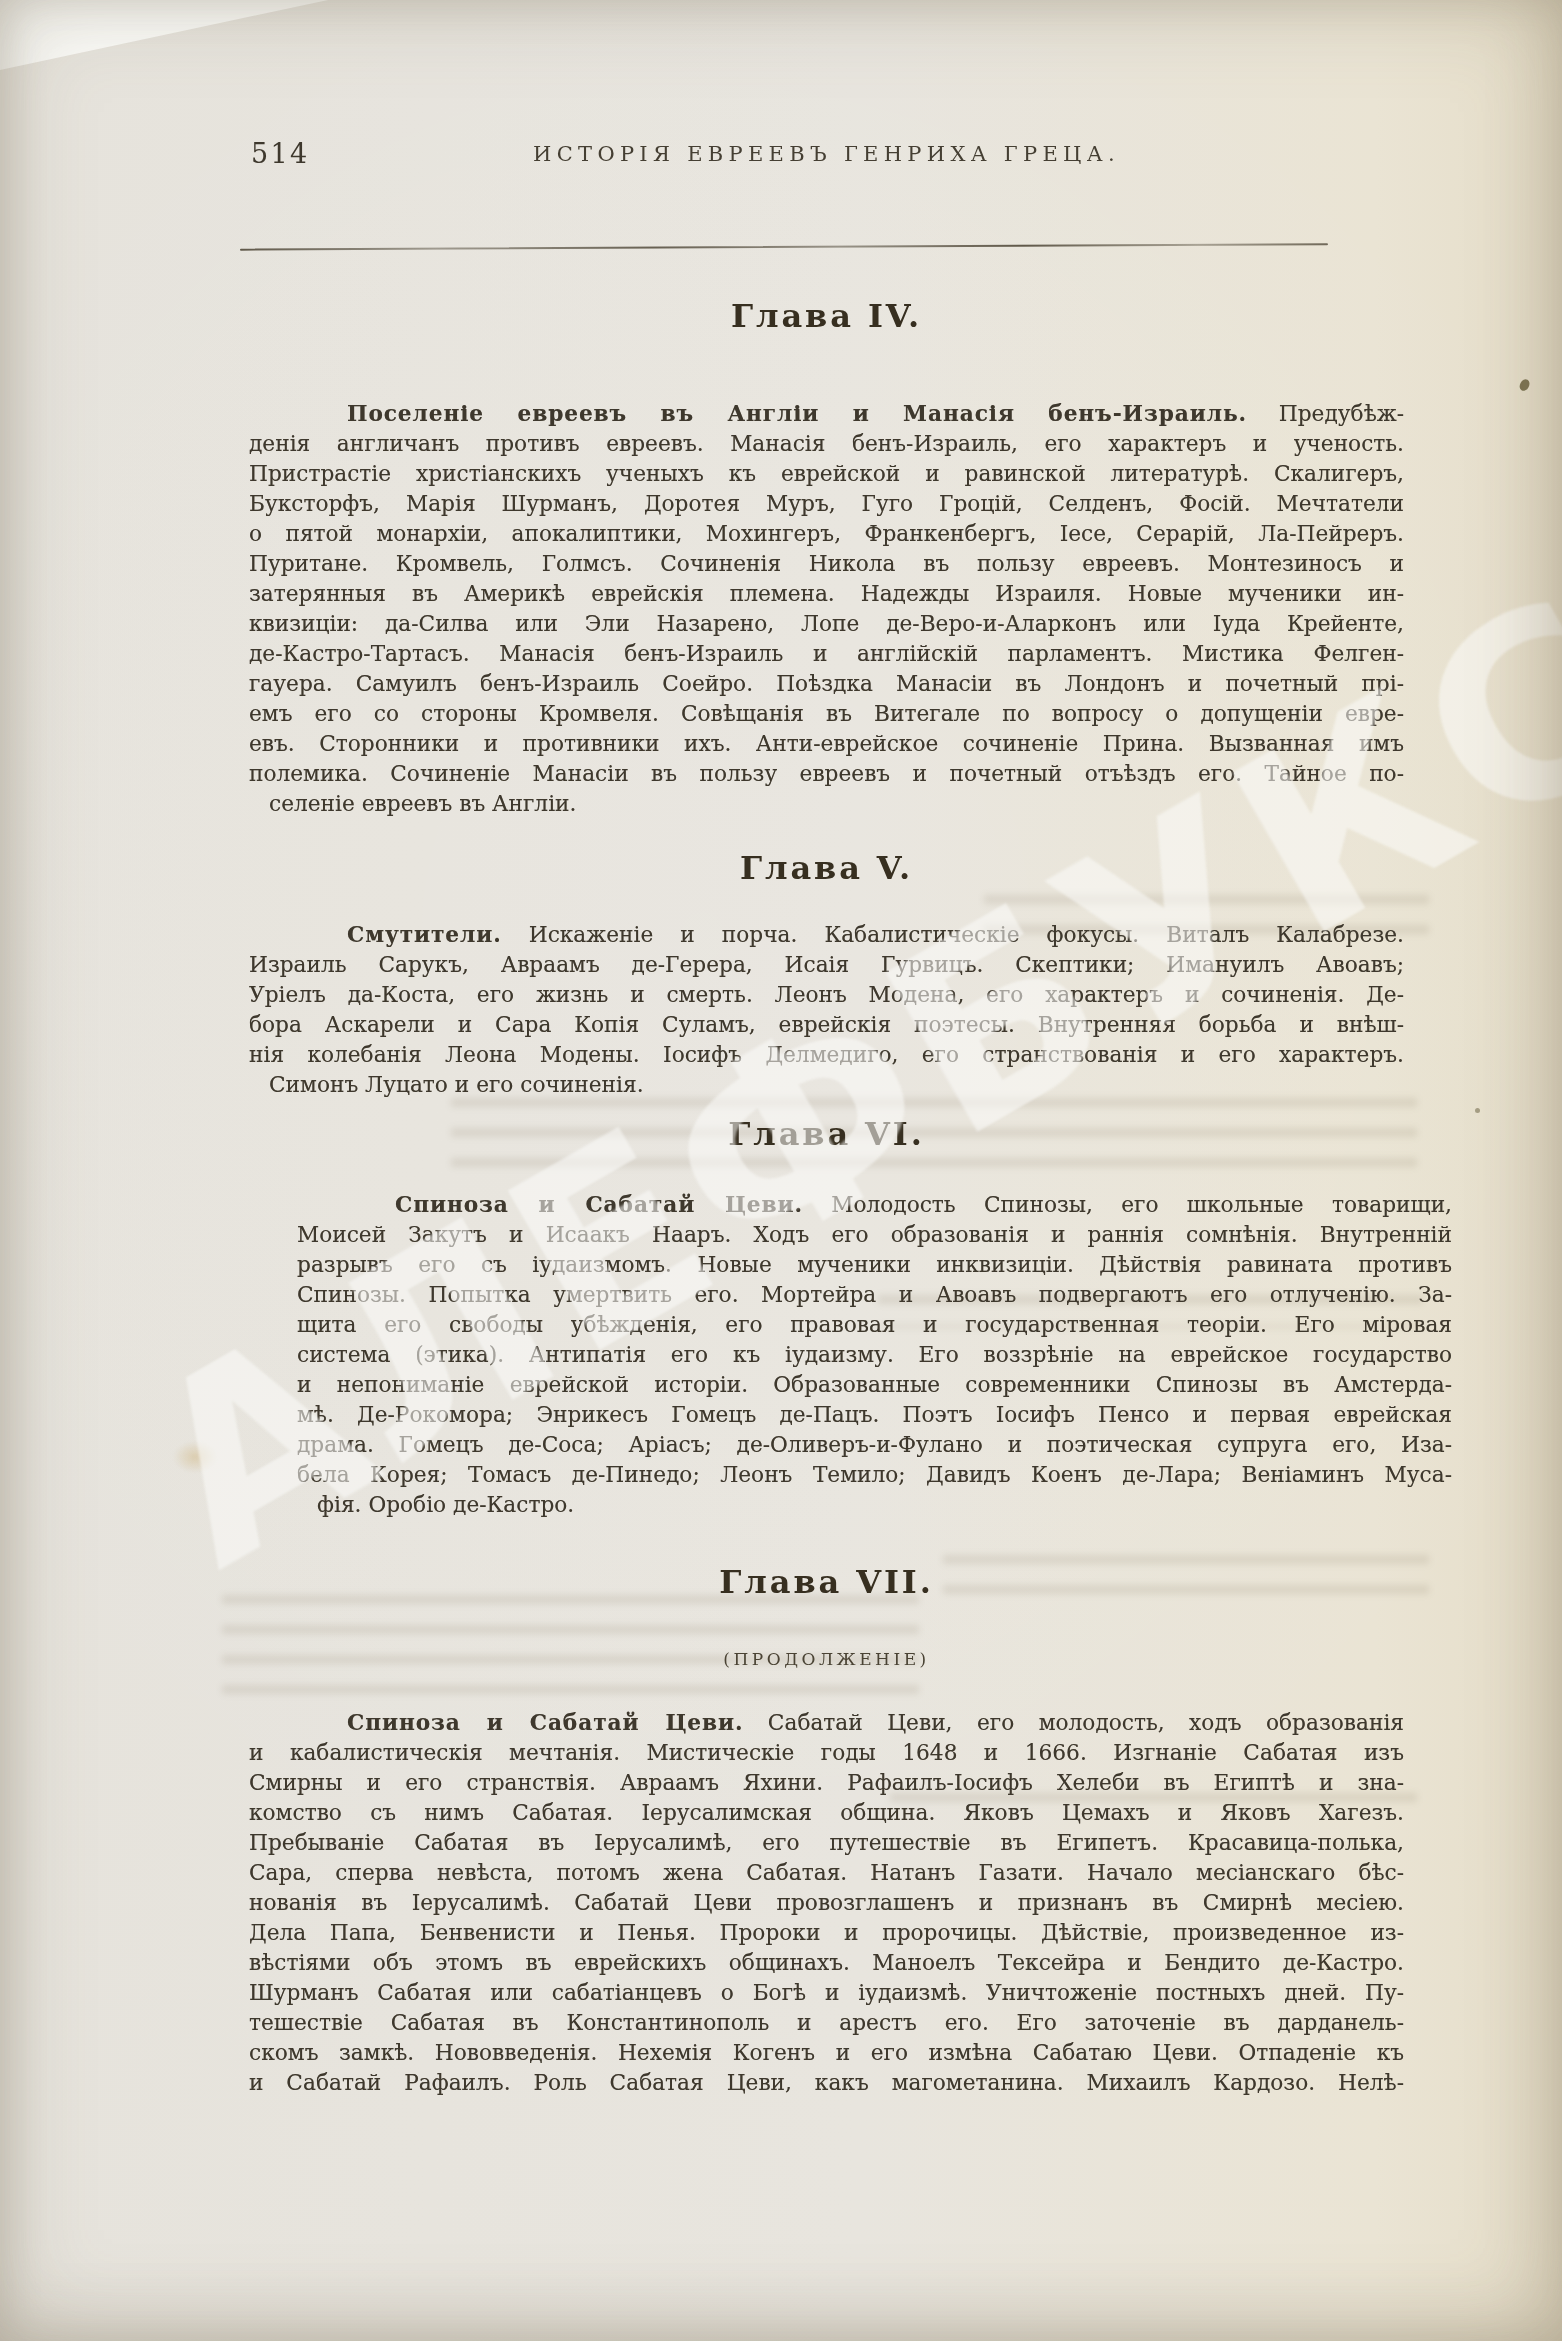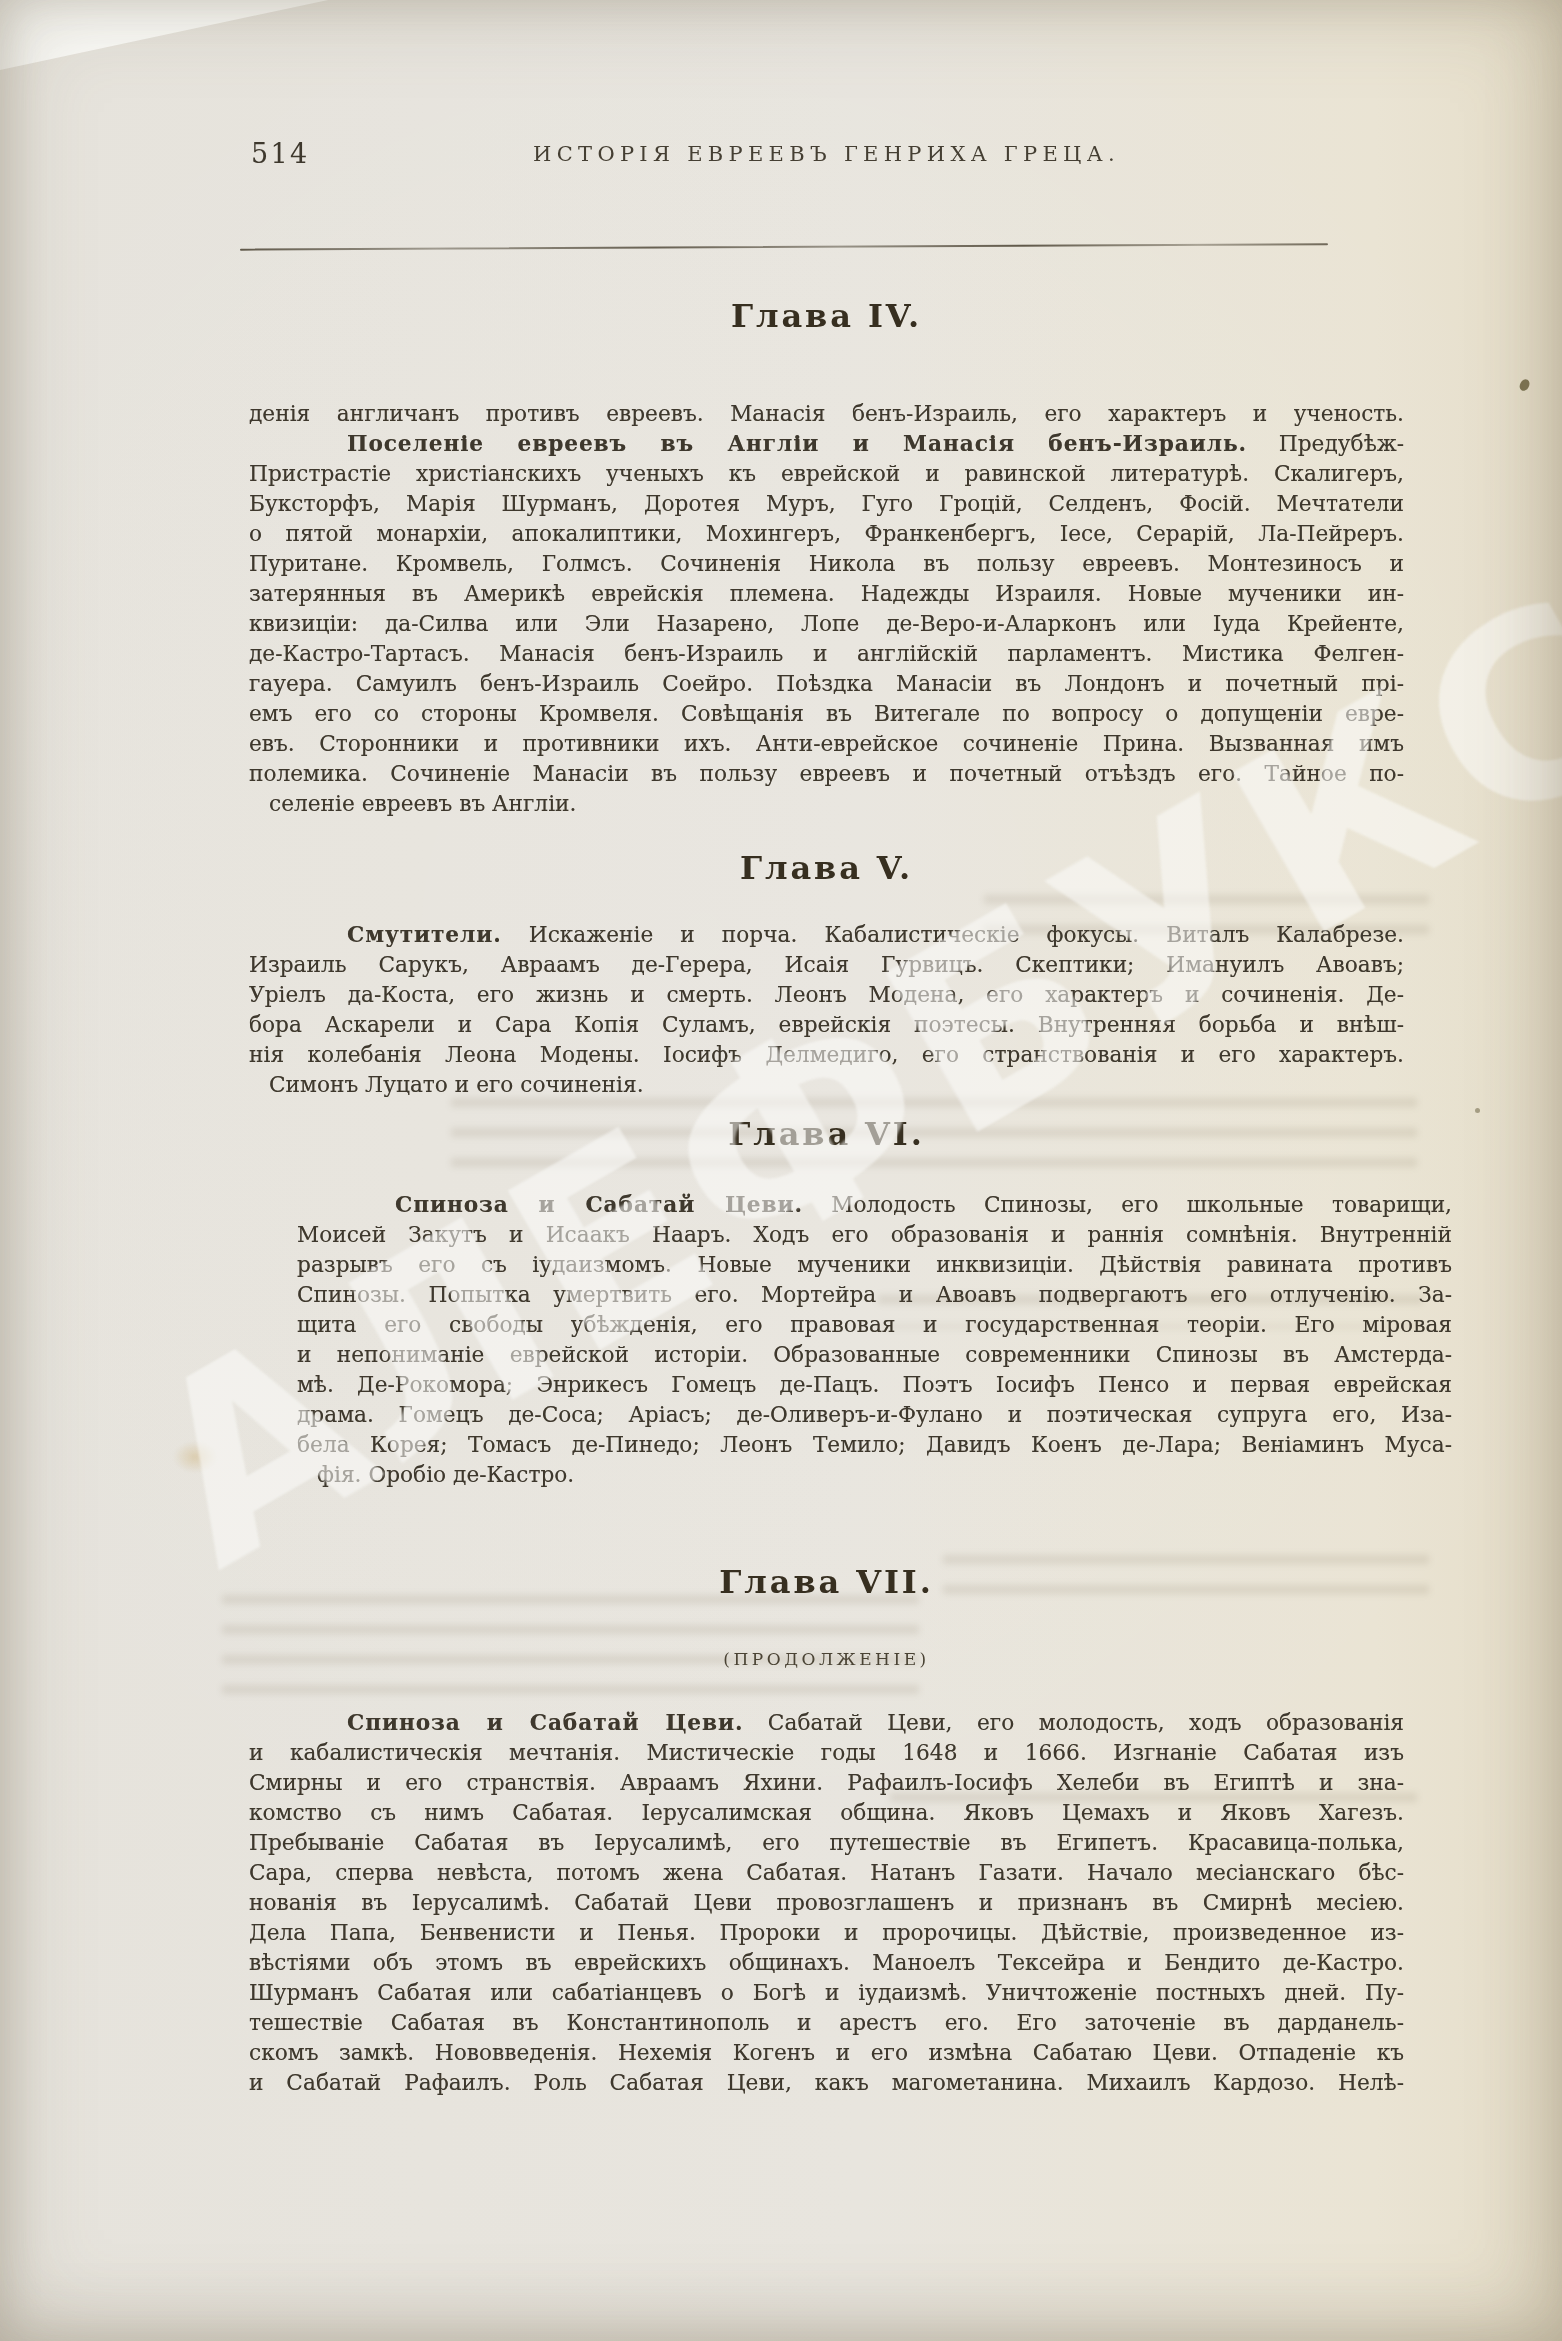--- a/index.html
+++ b/index.html
@@ -107,22 +107,22 @@
   <div class="bleed" style="left:943px;top:1555px;width:486px;height:54px;"></div>
   <div class="bleed" style="left:222px;top:1595px;width:697px;height:116px;"></div>
   <div class="bleed" style="left:890px;top:1793px;width:527px;height:30px;"></div>
 
   <div class="pagenum">514</div>
   <div class="runhead">ИСТОРІЯ ЕВРЕЕВЪ ГЕНРИХА ГРЕЦА.</div>
   <div class="head-rule"></div>
 
   <div class="chap" style="top:296px;">Глава IV.</div>
   <div class="para" style="top:399px;">
+    <div class="line first"><span class="lead">Поселеніе евреевъ въ Англіи и Манасія бенъ-Израиль.</span> <span>Предубѣж-</span></div>
     <div class="line">денія англичанъ противъ евреевъ.  Манасія  бенъ-Израиль, его характеръ и ученость.</div>
-    <div class="line first"><span class="lead">Поселеніе евреевъ въ Англіи и Манасія бенъ-Израиль.</span> <span>Предубѣж-</span></div>
     <div class="line">Пристрастіе христіанскихъ ученыхъ къ еврейской и равинской литературѣ. Скалигеръ,</div>
     <div class="line">Буксторфъ, Марія Шурманъ, Доротея Муръ, Гуго Гроцій, Селденъ, Фосій.  Мечтатели</div>
     <div class="line">о пятой монархіи, апокалиптики, Мохингеръ, Франкенбергъ, Іесе, Серарій, Ла-Пейреръ.</div>
     <div class="line">Пуритане. Кромвель, Голмсъ. Сочиненія Никола въ пользу евреевъ.  Монтезиносъ и</div>
     <div class="line">затерянныя въ Америкѣ еврейскія племена. Надежды Израиля. Новые  мученики  ин-</div>
     <div class="line">квизиціи: да-Силва или Эли Назарено,  Лопе де-Веро-и-Аларконъ или Іуда  Крейенте,</div>
     <div class="line">де-Кастро-Тартасъ. Манасія бенъ-Израиль и англійскій парламентъ.  Мистика Фелген-</div>
     <div class="line">гауера. Самуилъ бенъ-Израиль Соейро. Поѣздка Манасіи въ Лондонъ и почетный прі-</div>
     <div class="line">емъ его со стороны Кромвеля. Совѣщанія въ Витегале по вопросу о допущеніи  евре-</div>
     <div class="line">евъ. Сторонники и противники ихъ. Анти-еврейское сочиненіе Прина.  Вызванная имъ</div>
@@ -148,20 +148,21 @@
     </div>
   </div>
 
   <div class="chap" style="top:1114px;">Глава VI.</div>
   <div class="para" style="top:1190px;margin-left:48px;">
     <div class="line first"><span class="lead">Спиноза и Сабатай Цеви.</span> <span>Молодость  Спинозы, его школьные  товарищи,</span></div>
     <div class="line">Моисей Закутъ и Исаакъ Нааръ. Ходъ его образованія и раннія сомнѣнія. Внутренній</div>
     <div class="line">разрывъ его съ іудаизмомъ. Новые мученики инквизиціи. Дѣйствія  равината противъ</div>
     <div class="line">Спинозы. Попытка умертвить его. Мортейра и Авоавъ подвергаютъ его отлученію. За-</div>
     <div class="line">щита его свободы  убѣжденія, его правовая и государственная  теоріи.  Его  міровая</div>
+    <div class="line">система (этика). Антипатія его къ іудаизму. Его воззрѣніе на еврейское  государство</div>
     <div class="line">и непониманіе еврейской исторіи. Образованные  современники Спинозы въ Амстерда-</div>
     <div class="line">мѣ. Де-Рокомора; Энрикесъ Гомецъ де-Пацъ. Поэтъ Іосифъ Пенсо и первая еврейская</div>
     <div class="line">драма. Гомецъ де-Соса;  Аріасъ;  де-Оливеръ-и-Фулано и поэтическая супруга его, Иза-</div>
     <div class="line">бела Корея; Томасъ де-Пинедо; Леонъ Темило; Давидъ Коенъ де-Лара; Веніаминъ Муса-</div>
     <div class="line tocline">
       <span>фія. Оробіо де-Кастро.</span>
       <span class="dots">. . . . . . . . . . . . . . . . . . . . . . . . . . . . . .</span>
       <span class="pages">149—180.</span>
     </div>
   </div>

